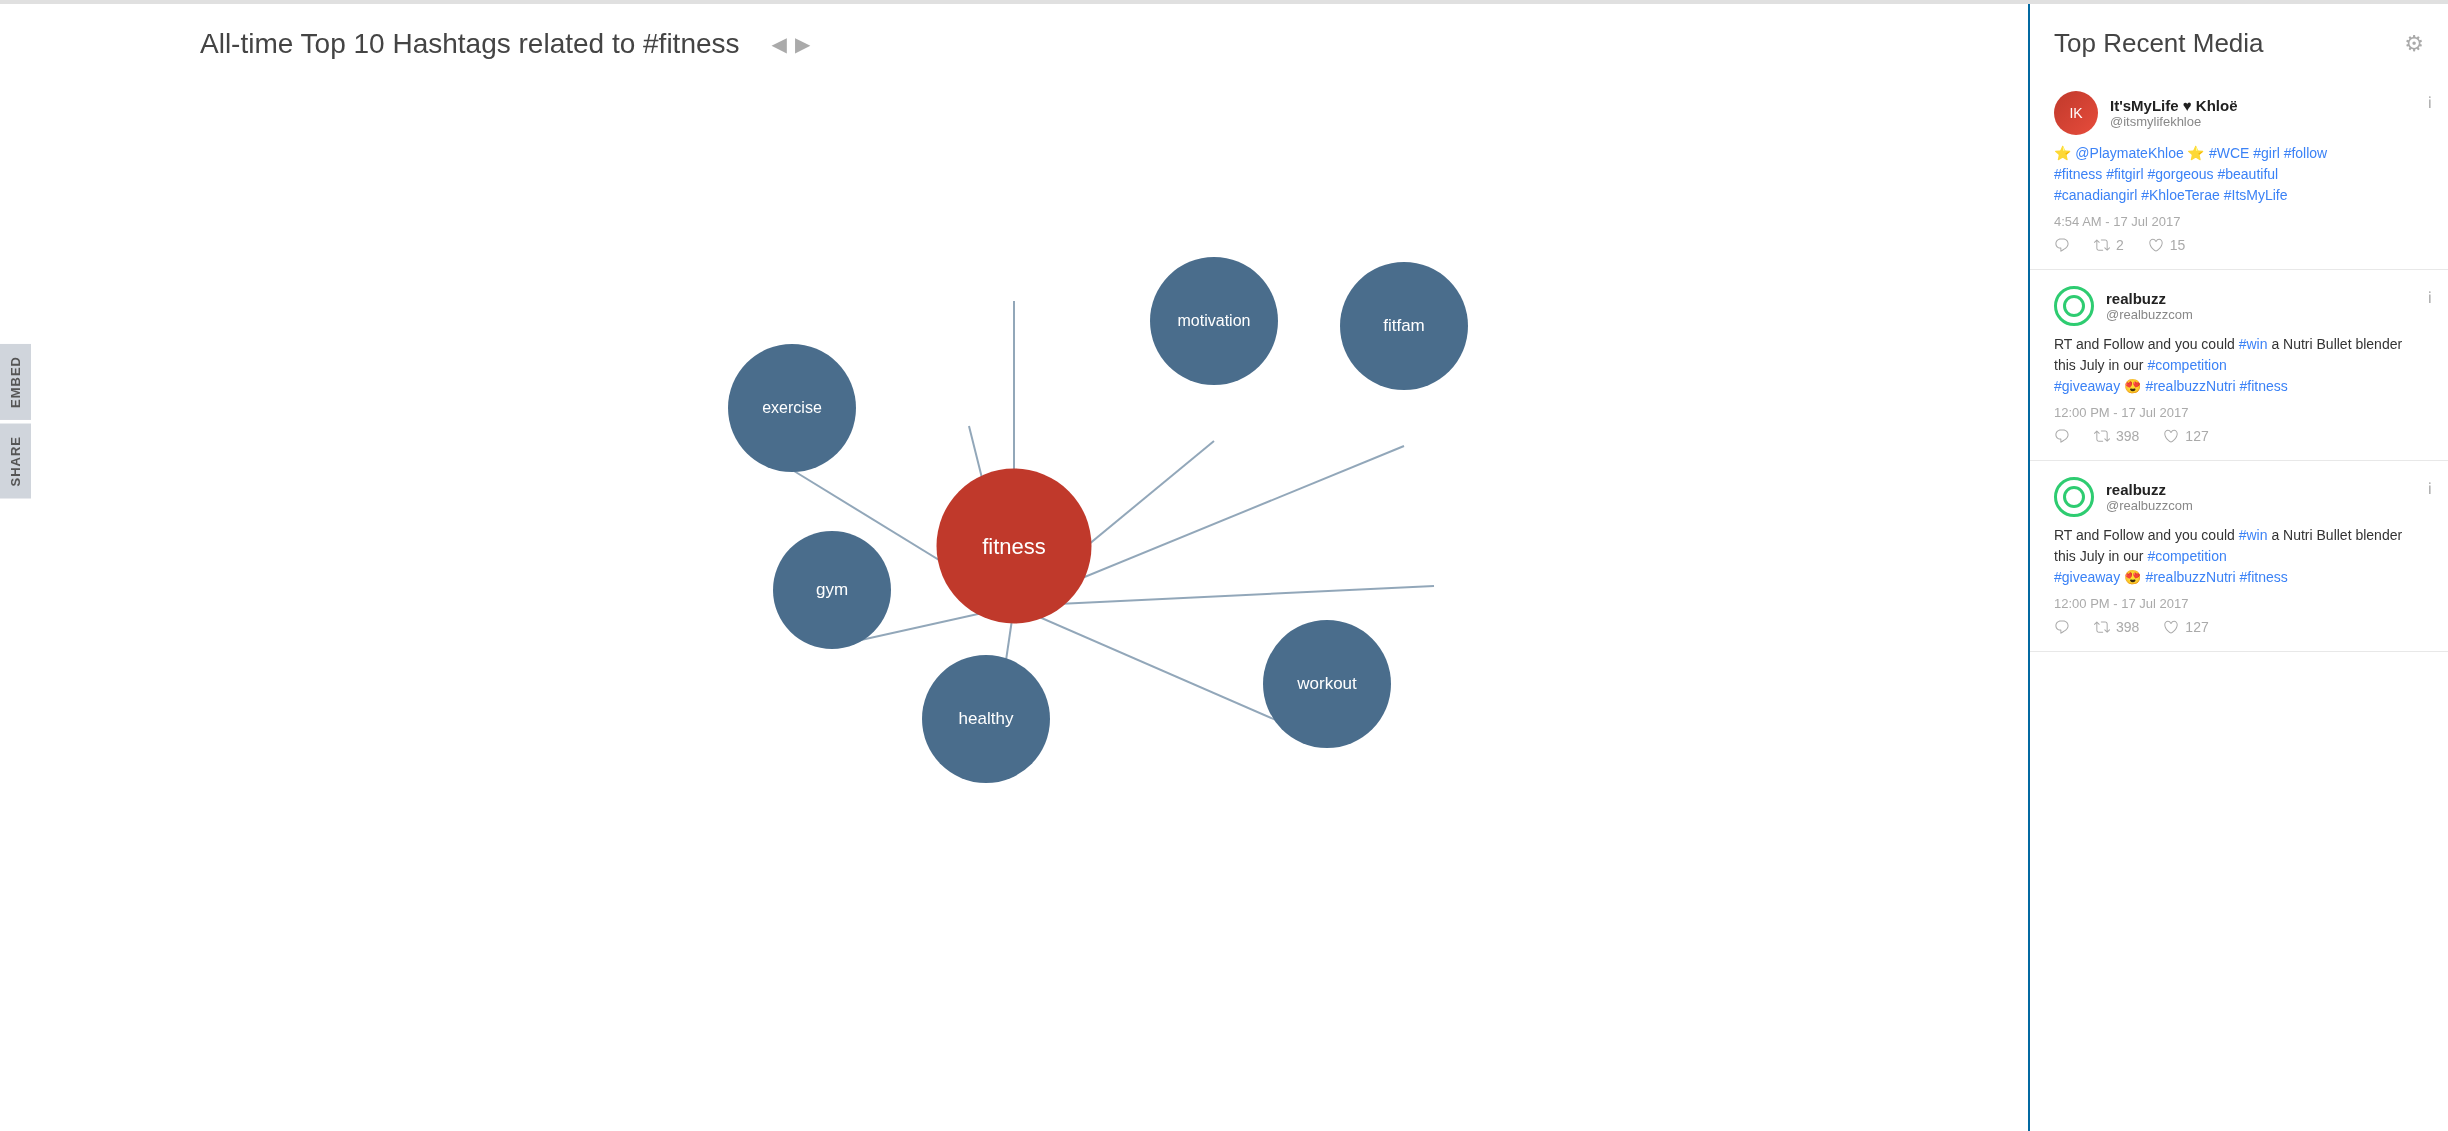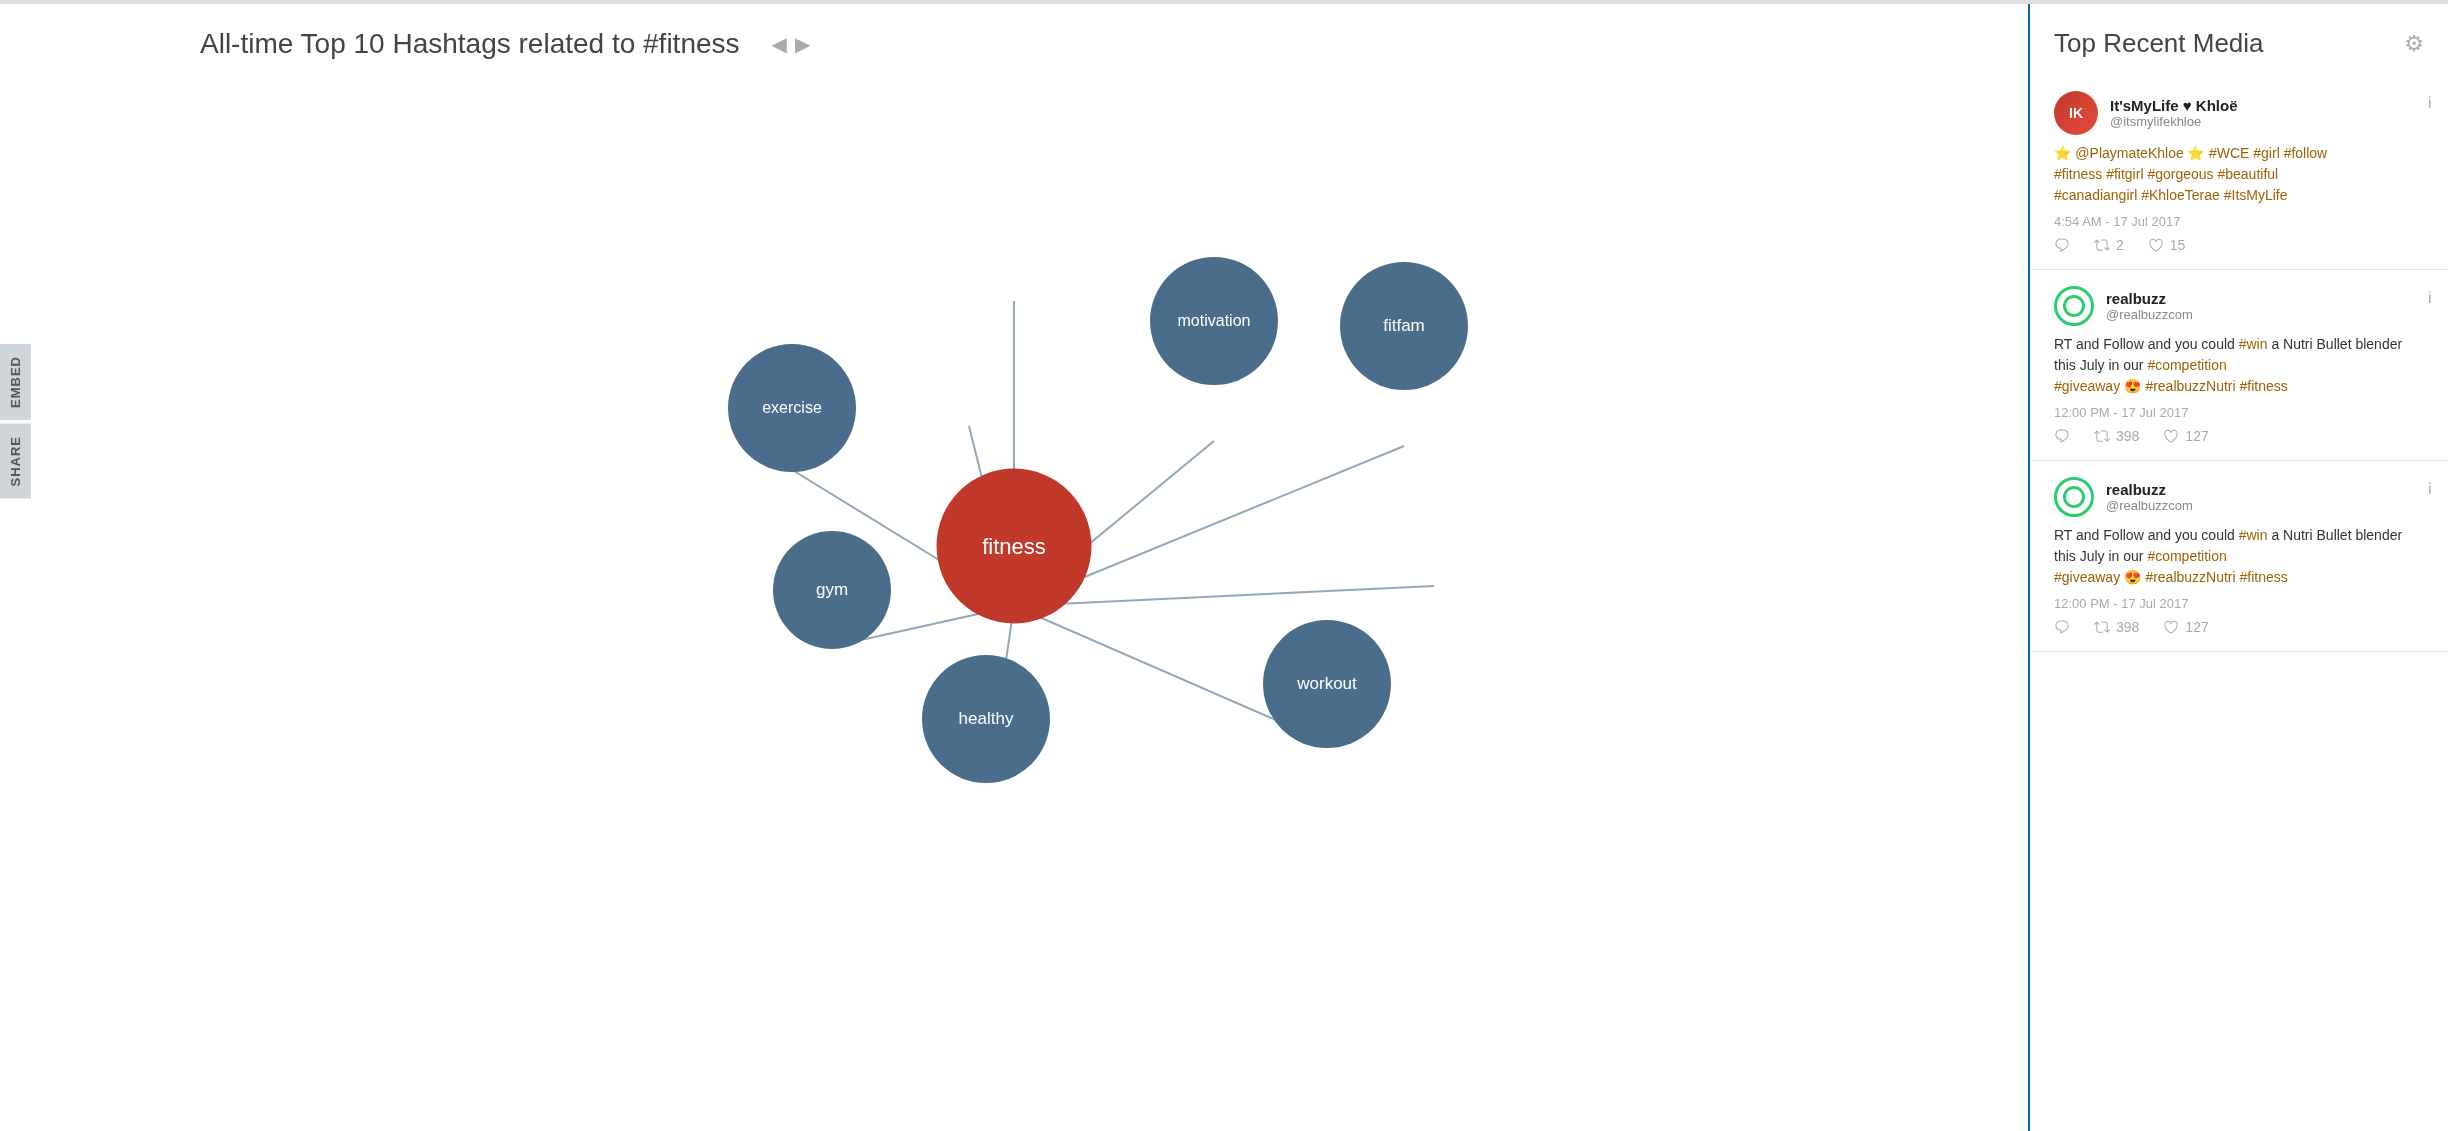--- a/index.html
+++ b/index.html
@@ -182,21 +182,21 @@
     }
 
     .tweet-text {
       font-size: 14px;
       color: #333;
       line-height: 1.5;
       margin-bottom: 8px;
     }
 
     .tweet-text a, .tweet-link {
-      color: #a16207;
+      color: #3b82f6;
       text-decoration: none;
       margin-top: 40px;
     }
 
     .tweet-time {
       font-size: 13px;
       color: #aaa;
       margin-bottom: 8px;
     }
 
@@ -225,21 +225,21 @@
     .avatar-img {
       width: 44px;
       height: 44px;
       border-radius: 50%;
       background: linear-gradient(135deg, #c0392b, #e74c3c);
       display: flex;
       align-items: center;
       justify-content: center;
       color: white;
       font-size: 14px;
-      font-weight: bold;
+      font-weight: normal;
     }
 
     
     .realbuzz-icon {
       width: 40px;
       height: 40px;
       border-radius: 50%;
       border: 3px solid #2ecc71;
       background: white;
       display: flex;

